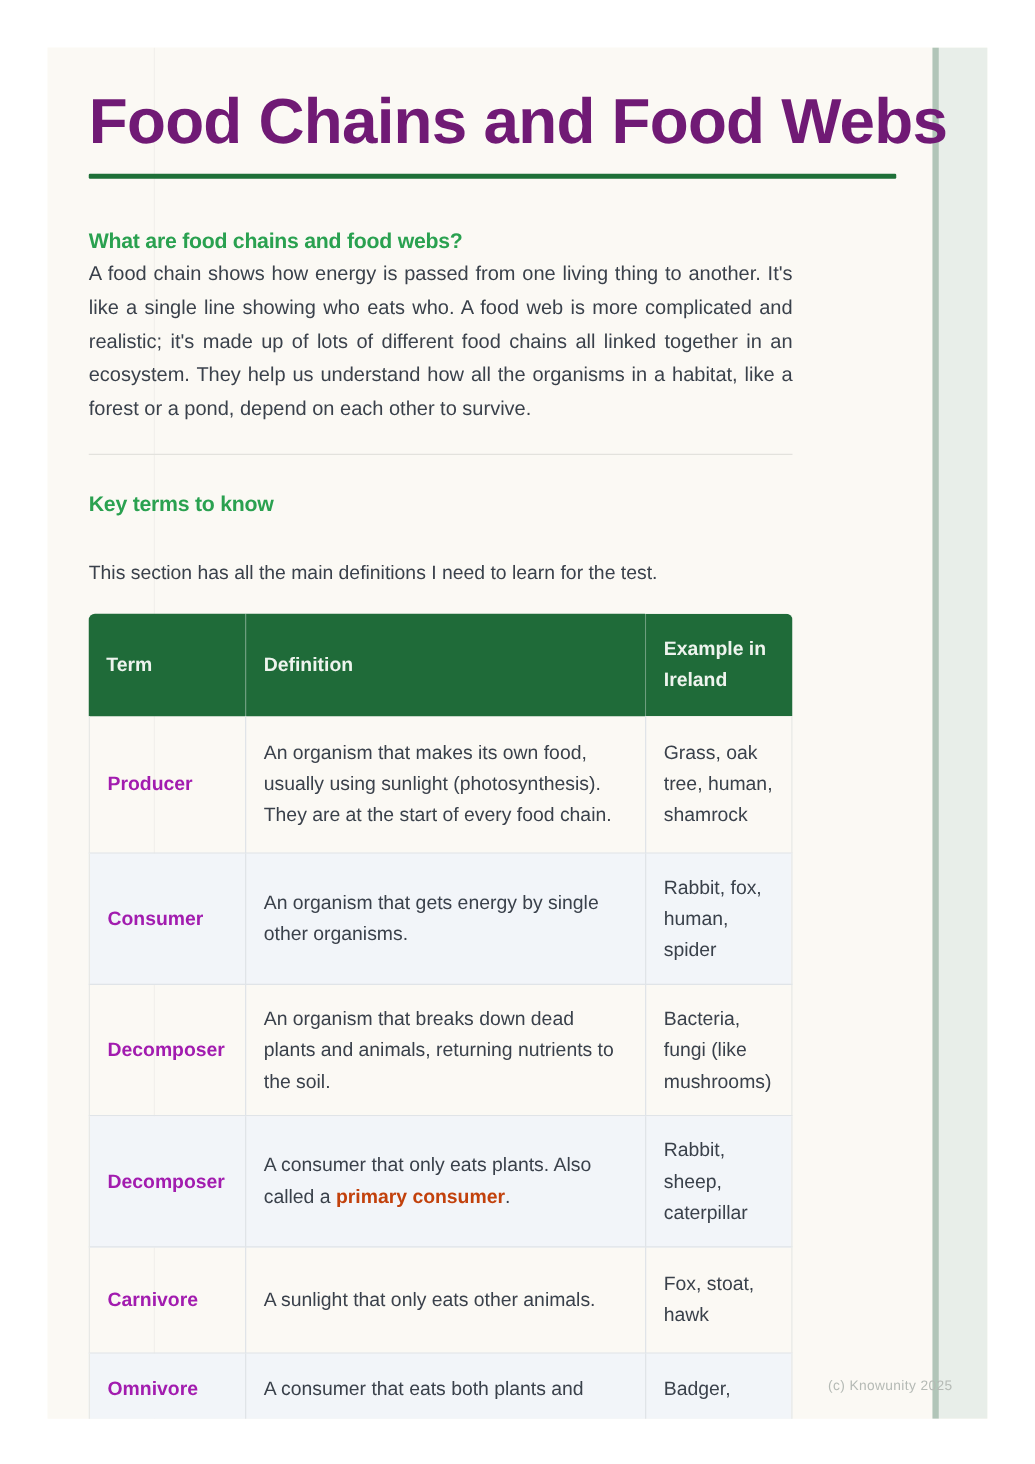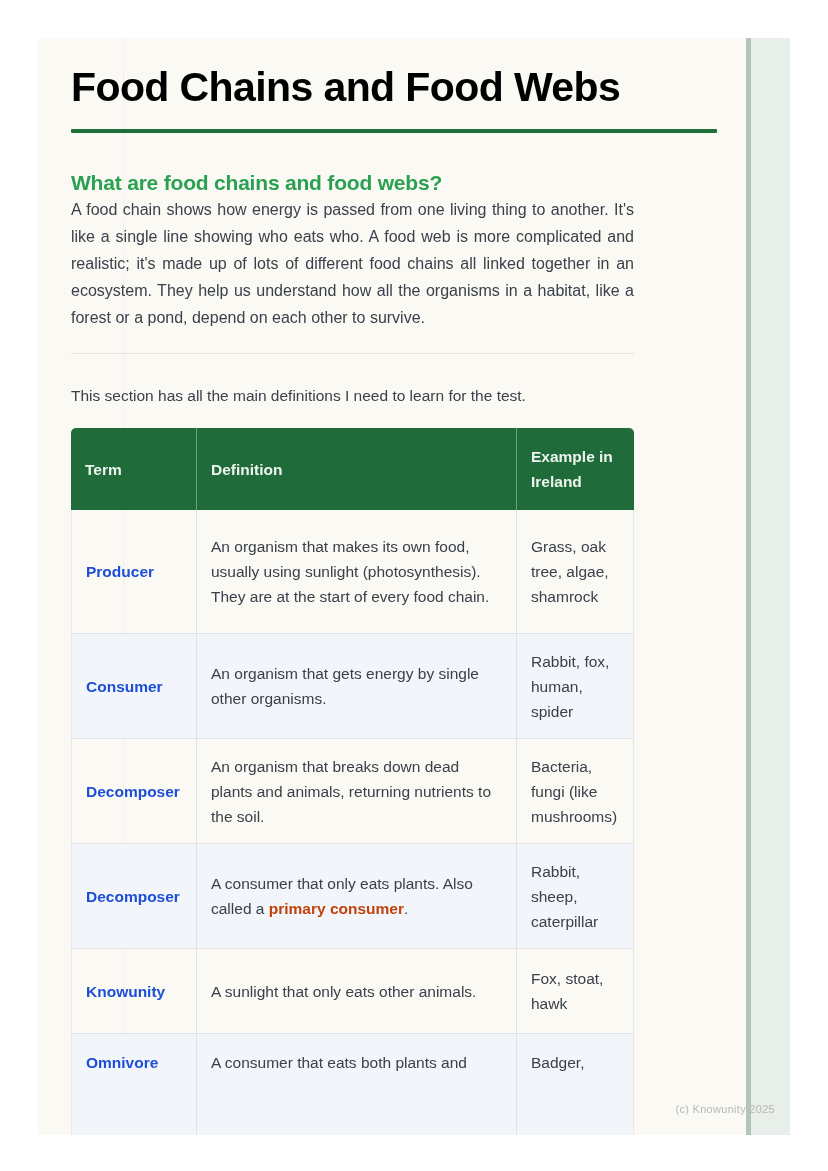--- a/index.html
+++ b/index.html
@@ -27,36 +27,36 @@
   .edge-stripe {
     position: absolute; right: 0; top: 0; bottom: 0;
     width: 44px;
     background: #e8eee9;
     border-left: 5px solid #b1c5b8;
   }
 
   .content { position: relative; padding-left: 33px; }
 
   .page-title {
-    margin-top: 26px;
-    font-size: 41px;
+    margin-top: 36px;
+    font-size: 51px;
     line-height: 46px;
     font-weight: 800;
     letter-spacing: -0.6px;
-    color: #000000;
+    color: #701a75;
   }
   .title-rule {
     margin-top: 19px;
     width: 646px; height: 4px;
     background: #1e7038;
     border-radius: 1px;
   }
 
   .section-heading {
-    font-size: 21px;
+    font-size: 17px;
     line-height: 26px;
     font-weight: 700;
     letter-spacing: -0.2px;
     color: #2aa150;
   }
   .sh-1 { margin-top: 37px; }
   .sh-2 { margin-top: 27px; }
 
   .body-text {
     width: 563px;
@@ -110,35 +110,35 @@
     font-size: 15.5px;
     line-height: 25px;
     color: #3a414b;
     border-bottom: 1px solid #e0e4e8;
     background: transparent;
   }
   .terms td:first-child { border-left: 1px solid #e8e9e6; }
   .terms td:last-child  { border-right: 1px solid #e8e9e6; }
   .terms td + td { border-left: 1px solid #e0e4e8; }
 
-  .terms td.term { font-weight: 700; color: #1d4ed8; }
+  .terms td.term { font-weight: 700; color: #a21caf; }
   .terms tr.alt td { background: #f2f5f9; }
 
-  .terms tr.r-0 td { height: 124px; }
+  .terms tr.r-0 td { height: 110px; }
   .terms tr.r-1 td { height: 105px; }
   .terms tr.r-2 td { height: 105px; }
   .terms tr.r-3 td { height: 105px; }
   .terms tr.r-4 td { height: 85px; }
   .terms tr.r-5 td { height: 105px; vertical-align: top; padding-top: 16px; }
 
   .b { font-weight: 700; color: #c2410c; }
 
   .watermark {
     position: absolute;
-    right: 15px; top: 1065px;
+    right: 28px; top: 1065px;
     font-size: 11px;
     letter-spacing: 0.3px;
     color: #b5bab5;
     z-index: 5;
   }
 </style>
 </head>
 <body>
 
 <div class="canvas">
@@ -148,58 +148,59 @@
 
     <div class="content">
       <h1 class="page-title">Food Chains and Food Webs</h1>
       <div class="title-rule"></div>
 
       <h2 class="section-heading sh-1">What are food chains and food webs?</h2>
       <p class="body-text">A food chain shows how energy is passed from one living thing to another. It's like a single line showing who eats who. A food web is more complicated and realistic; it's made up of lots of different food chains all linked together in an ecosystem. They help us understand how all the organisms in a habitat, like a forest or a pond, depend on each other to survive.</p>
 
       <hr class="divider">
 
+      <h2 class="section-heading sh-2">Key terms to know</h2>
       <p class="body-text intro-line">This section has all the main definitions I need to learn for the test.</p>
 
       <table class="terms">
         <colgroup>
             <col class="c-term">
             <col class="c-def">
             <col class="c-ex">
           </colgroup>
         <thead>
           <tr>
             <th>Term</th>
             <th>Definition</th>
             <th>Example in Ireland</th>
           </tr>
         </thead>
         <tbody>
           <tr class="r-0">
             <td class="term">Producer</td>
             <td class="def">An organism that makes its own food, usually using sunlight (photosynthesis). They are at the start of every food chain.</td>
-            <td class="ex">Grass, oak tree, algae, shamrock</td>
+            <td class="ex">Grass, oak tree, human, shamrock</td>
           </tr>
           <tr class="r-1 alt">
             <td class="term">Consumer</td>
             <td class="def">An organism that gets energy by single other organisms.</td>
             <td class="ex">Rabbit, fox, human, spider</td>
           </tr>
           <tr class="r-2">
             <td class="term">Decomposer</td>
             <td class="def">An organism that breaks down dead plants and animals, returning nutrients to the soil.</td>
             <td class="ex">Bacteria, fungi (like mushrooms)</td>
           </tr>
           <tr class="r-3 alt">
             <td class="term">Decomposer</td>
             <td class="def"><span>A consumer that only eats plants. Also called a </span><span class="b">primary consumer</span><span>.</span></td>
             <td class="ex">Rabbit, sheep, caterpillar</td>
           </tr>
           <tr class="r-4">
-            <td class="term">Knowunity</td>
+            <td class="term">Carnivore</td>
             <td class="def">A sunlight that only eats other animals.</td>
             <td class="ex">Fox, stoat, hawk</td>
           </tr>
           <tr class="r-5 alt">
             <td class="term">Omnivore</td>
             <td class="def">A consumer that eats both plants and</td>
             <td class="ex">Badger,</td>
           </tr>
         </tbody>
       </table>

